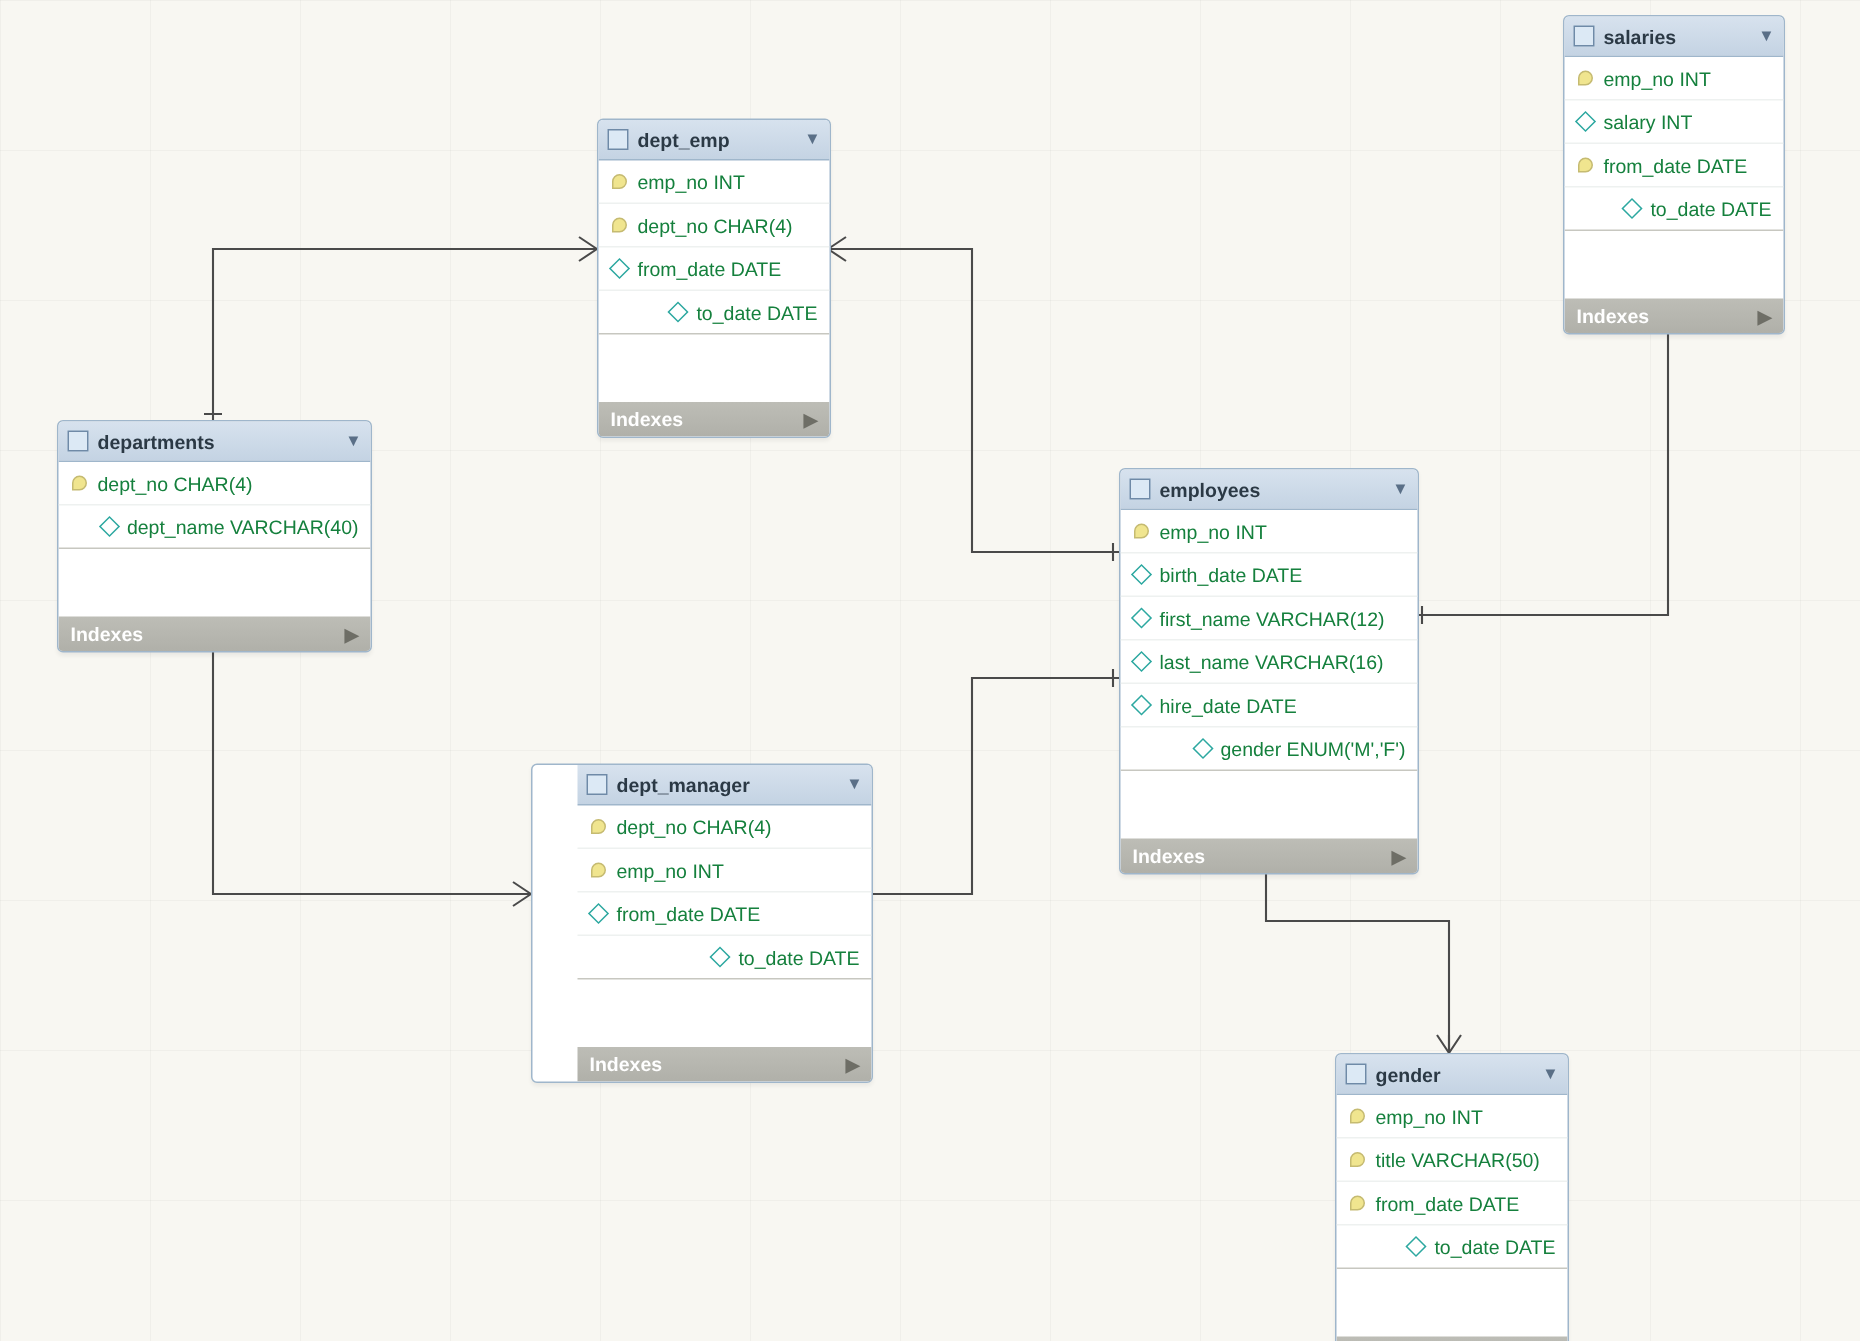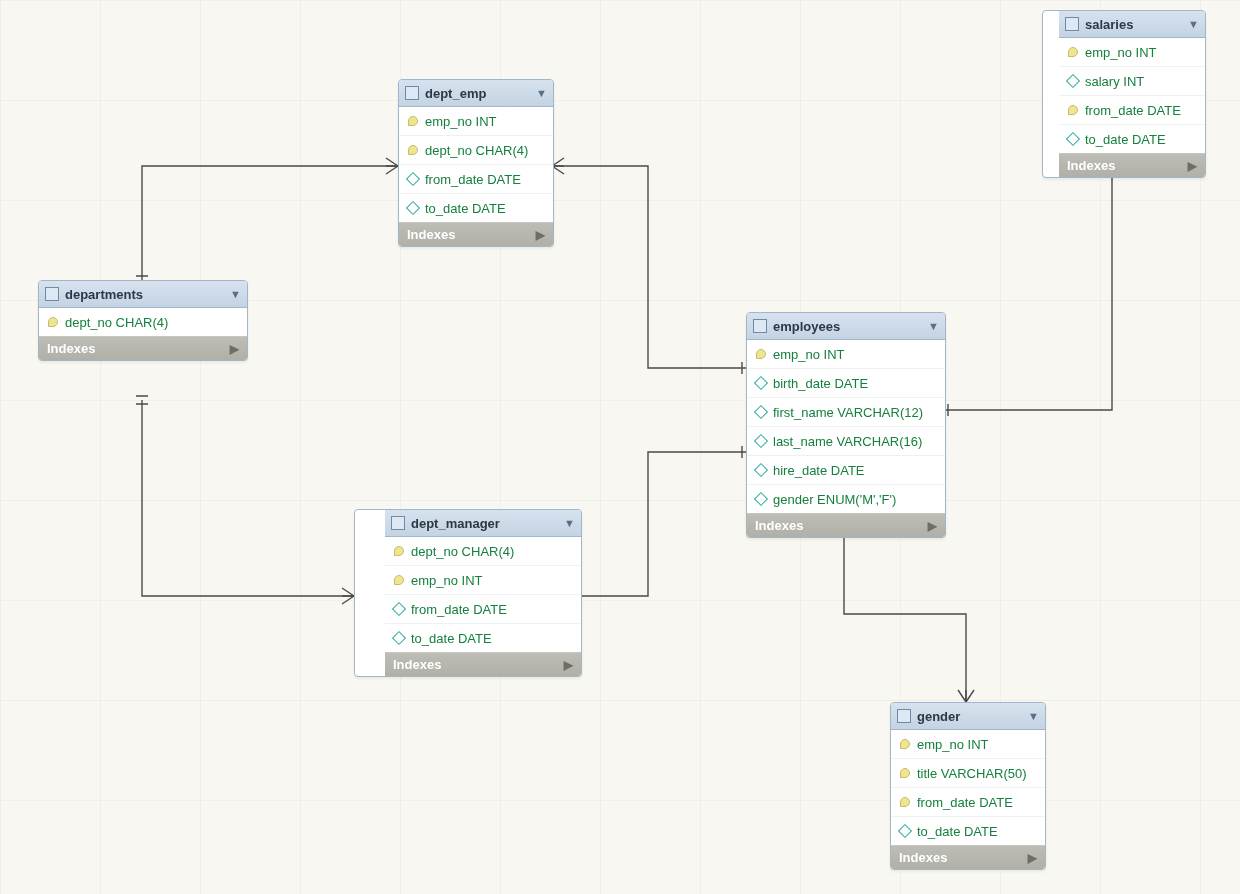--- a/index.html
+++ b/index.html
@@ -62,42 +62,42 @@
   }
   .cols { }
   .col {
     display: flex;
     align-items: center;
     gap: 6px;
     padding: 5px 8px;
     border-bottom: 1px solid #eef1f0;
     min-height: 18px;
   }
-  .col:last-of-type { border-bottom: 1px solid #c7c7c0; }
+  .col:last-of-type { border-bottom: 1px solid #c7c7c0; justify-content: flex-end; }
   .col .ic { width: 12px; display:flex; justify-content:center; }
   .col .txt { color: #15803d; }
   .key-ic {
     color: #e0bc3a;
     font-size: 11px;
     transform: rotate(-45deg);
     display:inline-block;
   }
   .diamond-ic {
     width: 8px; height: 8px;
     border: 1px solid #2ca8a0;
     transform: rotate(45deg);
     background: #fff;
     display:inline-block;
   }
   .indexes {
     background: linear-gradient(#bdbdb6, #b0b0a9);
     color: #fff;
     font-weight: bold;
     padding: 4px 8px;
-    display:flex; align-items:center; justify-content:space-between;
+    display:flex; align-items:center; justify-content:space-between;margin-top:45px;
   }
   .indexes .arrow {
     color: #6e6e66;
     font-size: 12px;
   }
   .crow {
     stroke:#4a4a4a; stroke-width:1.4; fill:none;
   }
 </style>
 </head>
@@ -159,20 +159,26 @@
           <span class="title">departments</span>
           <span class="chev">▼</span>
         </div>
         <div class="cols">
           <div class="col">
             <span class="ic">
               <span class="key-ic" style="font-size: 10px; transform: none; filter: grayscale(0.1) sepia(0.6) hue-rotate(10deg); width: 8px; height: 8px; display: inline-block; border-radius: 50% 50% 50% 0px; background: rgb(240, 204, 77); border: 1px solid rgb(201, 166, 54);"></span>
             </span>
             <span class="txt">dept_no CHAR(4)</span>
           </div>
+          <div class="col">
+            <span class="ic">
+              <span class="diamond-ic"></span>
+            </span>
+            <span class="txt">dept_name VARCHAR(40)</span>
+          </div>
         </div>
         <div class="indexes">
           <span>Indexes</span>
           <span class="arrow">▶</span>
         </div>
       </div>
       <div class="entity" style="left: 398px; top: 79px; width: 154px;">
         <div class="entity-header">
           <span class="table-icon"></span>
           <span class="title">dept_emp</span>
@@ -288,21 +294,21 @@
               <span class="diamond-ic"></span>
             </span>
             <span class="txt">gender ENUM('M','F')</span>
           </div>
         </div>
         <div class="indexes">
           <span>Indexes</span>
           <span class="arrow">▶</span>
         </div>
       </div>
-      <div class="entity" style="left: 1042px; top: 10px; width: 146px; padding-left: 16px;">
+      <div class="entity" style="left: 1042px; top: 10px; width: 146px;">
         <div class="entity-header">
           <span class="table-icon"></span>
           <span class="title">salaries</span>
           <span class="chev">▼</span>
         </div>
         <div class="cols">
           <div class="col">
             <span class="ic">
               <span class="key-ic" style="font-size: 10px; transform: none; filter: grayscale(0.1) sepia(0.6) hue-rotate(10deg); width: 8px; height: 8px; display: inline-block; border-radius: 50% 50% 50% 0px; background: rgb(240, 204, 77); border: 1px solid rgb(201, 166, 54);"></span>
             </span>

